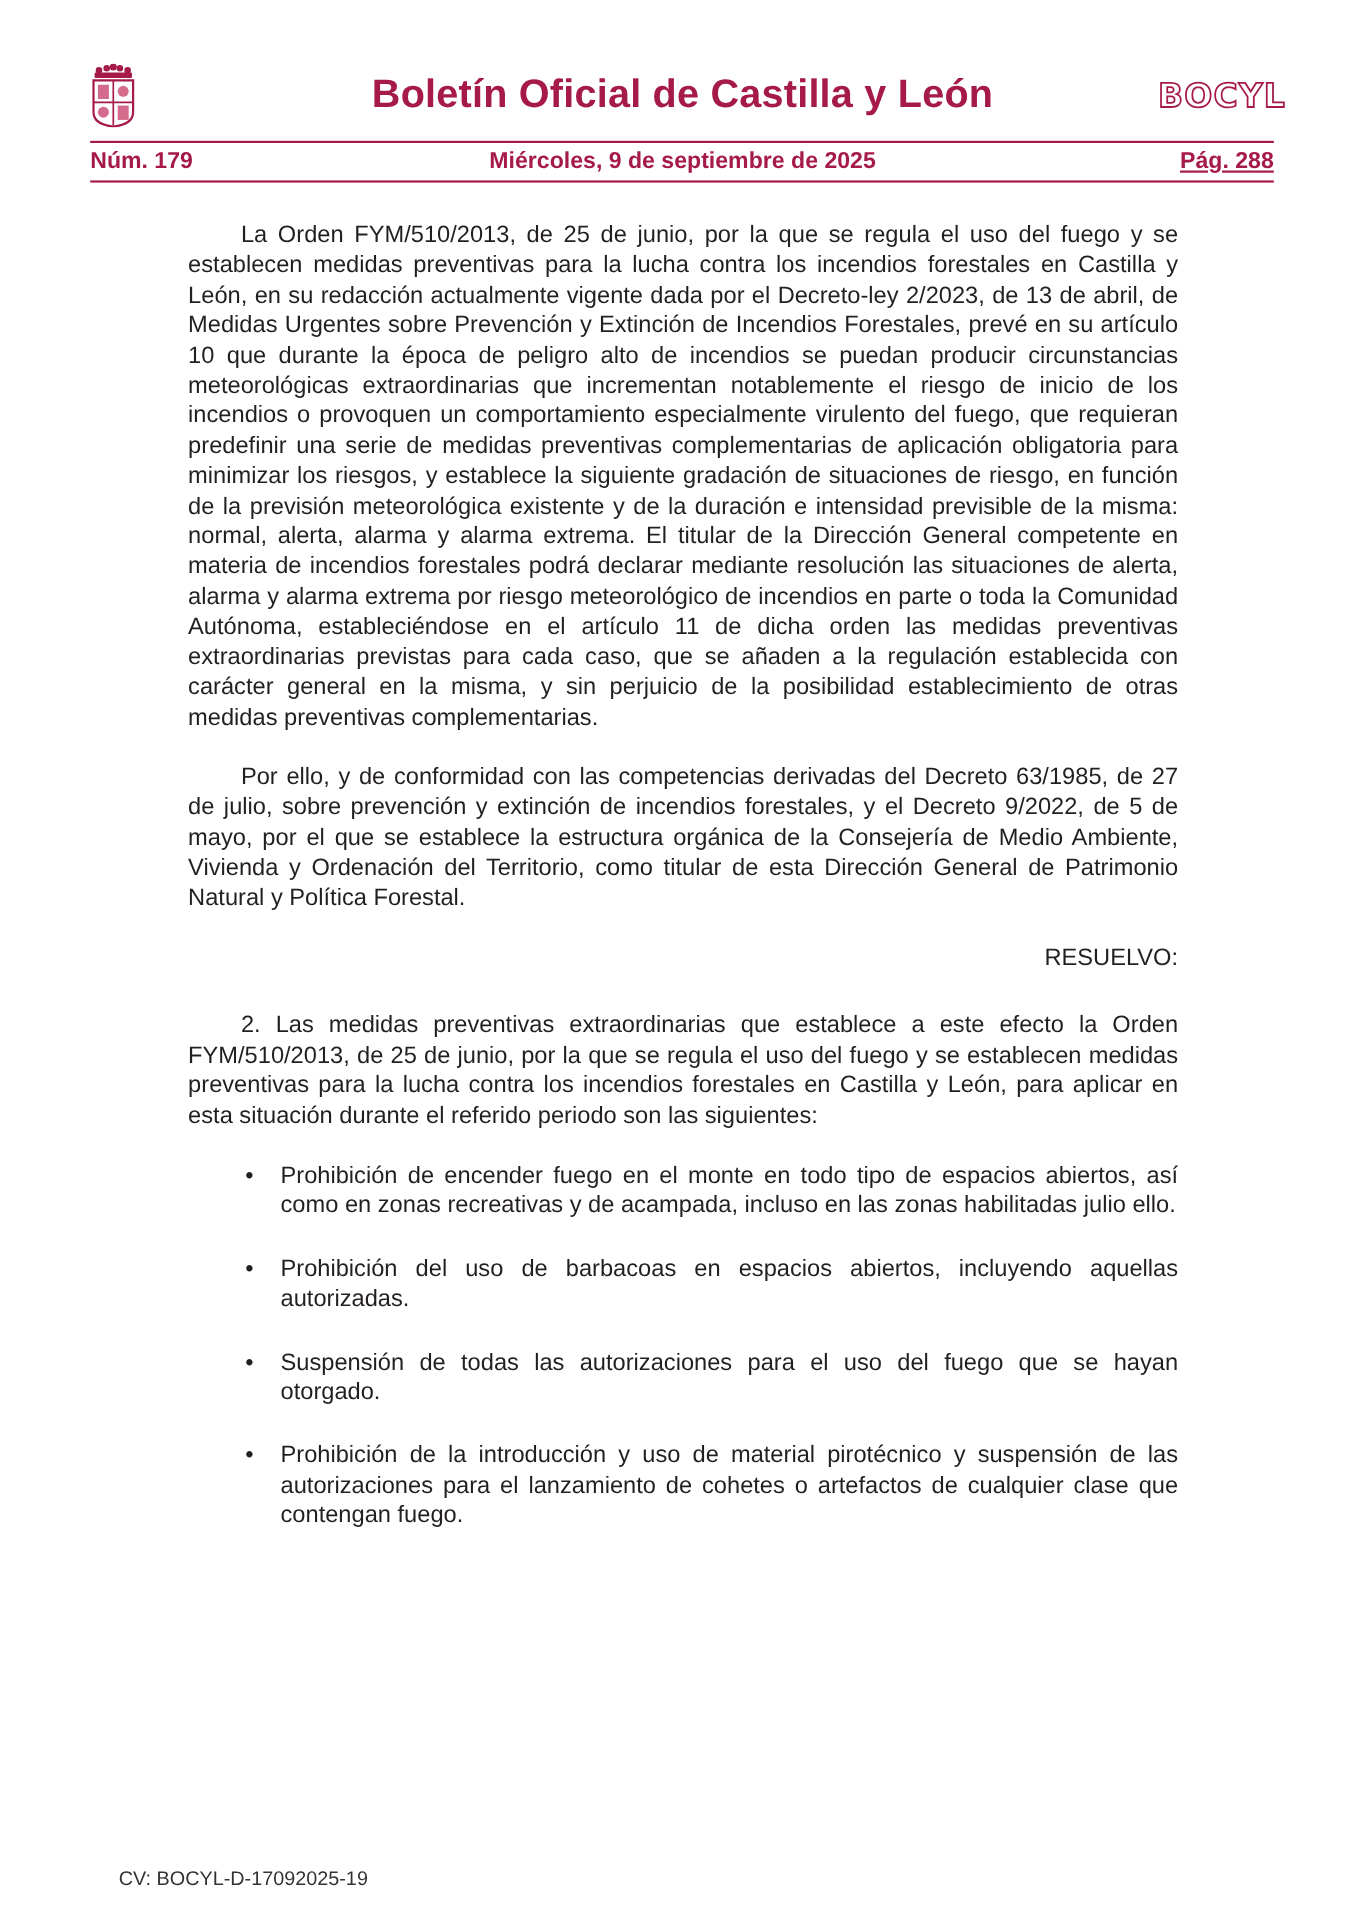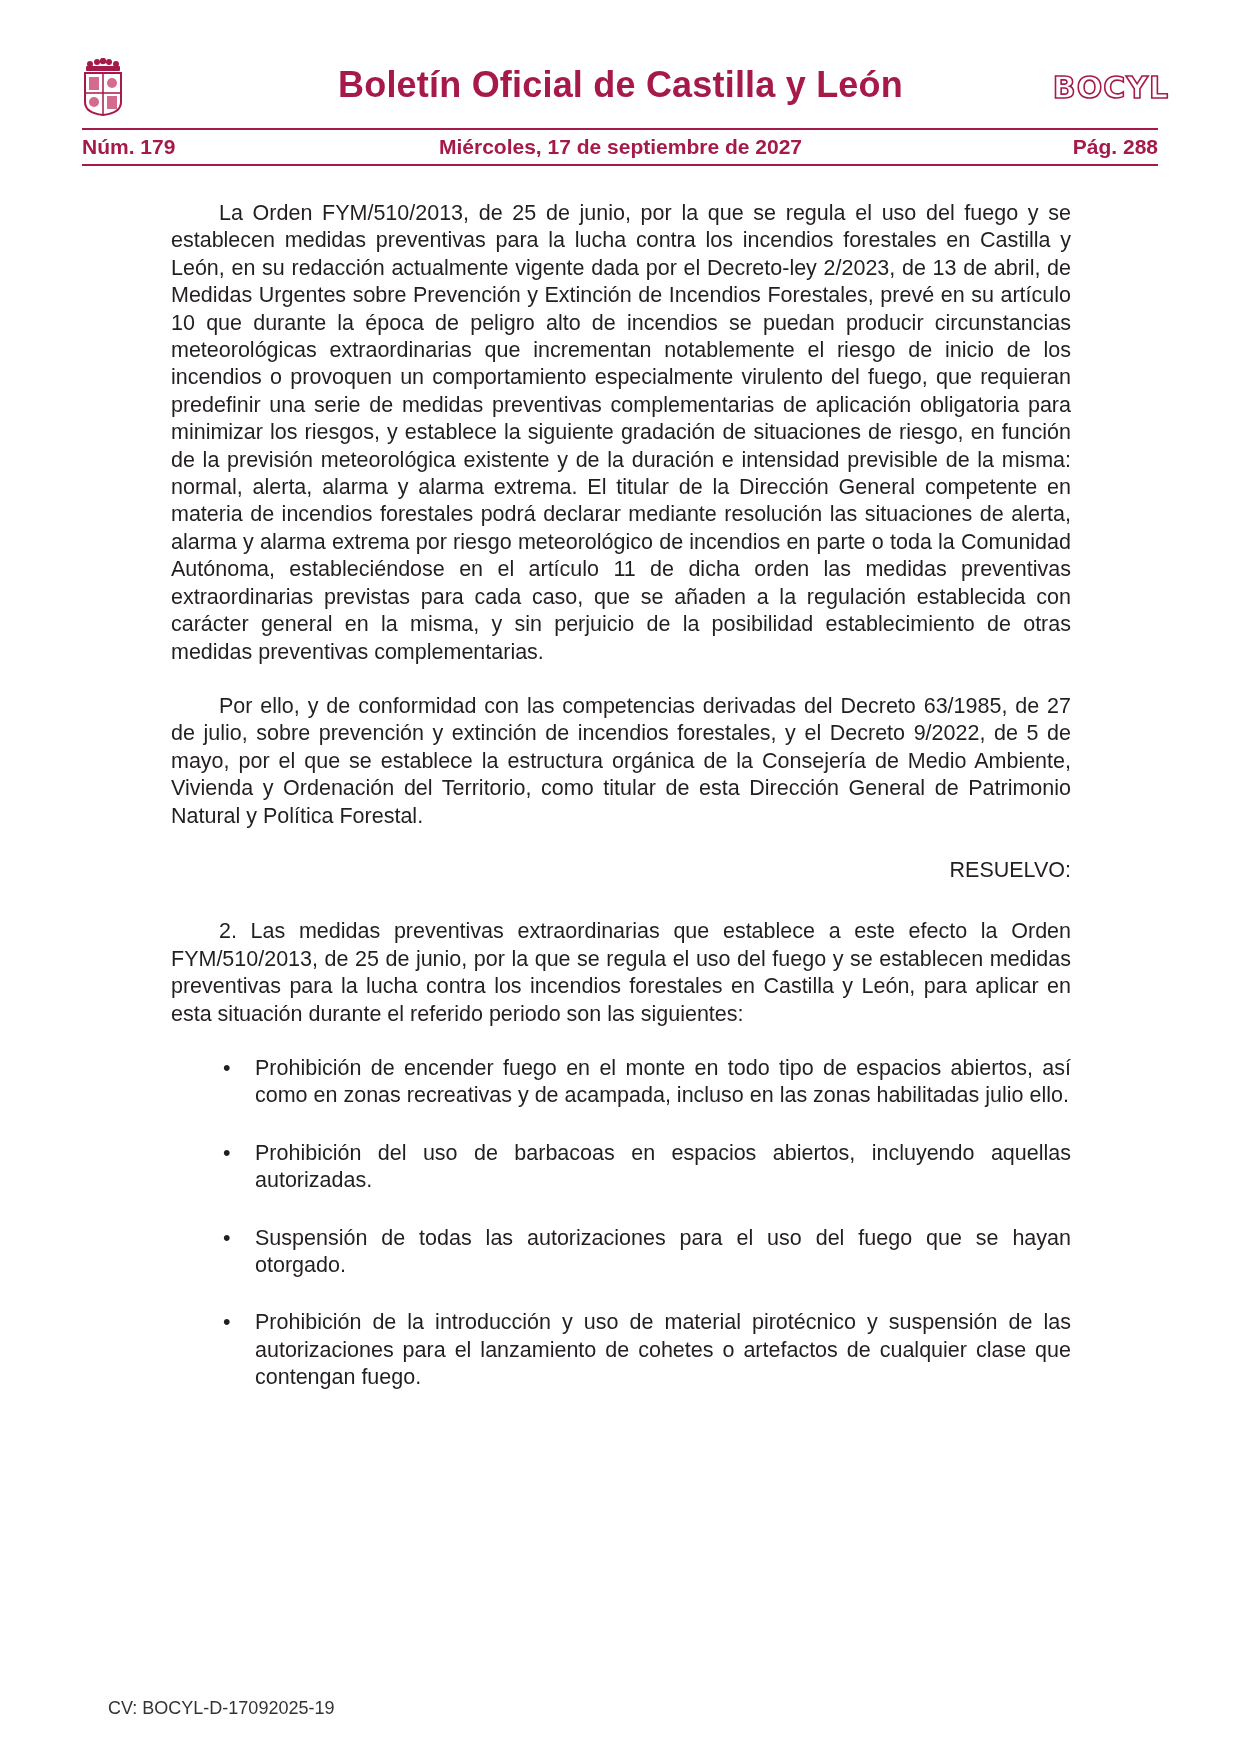--- a/index.html
+++ b/index.html
@@ -9,21 +9,21 @@
   
   .crest { position: absolute; left: 82px; top: 58px; width: 42px; height: 58px; }
   .title { position: absolute; left: 0; top: 64px; width: 1241px; text-align: center; font-weight: bold; font-size: 36px; color: #a6194b; letter-spacing: 0.2px; }
   .brand { position: absolute; right: 72px; top: 70px; font-weight: bold; font-size: 30px; letter-spacing: 1px; color: #ffffff; -webkit-text-stroke: 1.6px #a6194b; font-family: "DejaVu Sans", sans-serif; }
   .rule { position: absolute; left: 82px; width: 1076px; height: 2px; background: #a6194b; }
   .rule.top { top: 128px; }
   .rule.bottom { top: 164px; }
   .meta { position: absolute; top: 135px; font-weight: bold; font-size: 21px; color: #a6194b; text-align: center; }
   .meta.left { left: 82px; }
   .meta.center { left: 0; width: 1241px; text-align: center; }
-  .meta.right { right: 83px; }
+  .meta.right { right: 83px; text-decoration: underline; }
 
   
   .body { position: absolute; left: 171px; top: 200px; width: 900px; }
   .para { font-size: 21.5px; line-height: 27.4px; text-align: justify; margin: 0 0 27px 0; text-indent: 48px; transform-origin: left top; }
   .para.res { text-align: right; text-indent: 0; margin: 8px 0 34px 0; }
   ul.items { list-style: none; margin: 0; padding: 0; }
   ul.items li { position: relative; padding-left: 84px; font-size: 21.5px; line-height: 27.4px; text-align: justify; margin-bottom: 30px; }
   .bullet { position: absolute; left: 52px; top: 0; }
 
   .footer { position: absolute; left: 108px; top: 1698px; font-size: 18px; color: #333333; }
@@ -51,21 +51,21 @@
       <circle cx="30" cy="25" r="5"></circle>
       <circle cx="12" cy="44" r="5"></circle>
     </g>
   </svg>
 
   <div class="title">Boletín Oficial de Castilla y León</div>
   <div class="brand">BOCYL</div>
 
   <div class="rule top"></div>
   <div class="meta left">Núm. 179</div>
-  <div class="meta center">Miércoles, 17 de septiembre de 2027</div>
+  <div class="meta center">Miércoles, 9 de septiembre de 2025</div>
   <div class="meta right">Pág. 288</div>
   <div class="rule bottom"></div>
 
   <div class="body">
     <p class="para">La Orden FYM/510/2013, de 25 de junio, por la que se regula el uso del fuego y se establecen medidas preventivas para la lucha contra los incendios forestales en Castilla y León, en su redacción actualmente vigente dada por el Decreto-ley 2/2023, de 13 de abril, de Medidas Urgentes sobre Prevención y Extinción de Incendios Forestales, prevé en su artículo 10 que durante la época de peligro alto de incendios se puedan producir circunstancias meteorológicas extraordinarias que incrementan notablemente el riesgo de inicio de los incendios o provoquen un comportamiento especialmente virulento del fuego, que requieran predefinir una serie de medidas preventivas complementarias de aplicación obligatoria para minimizar los riesgos, y establece la siguiente gradación de situaciones de riesgo, en función de la previsión meteorológica existente y de la duración e intensidad previsible de la misma: normal, alerta, alarma y alarma extrema. El titular de la Dirección General competente en materia de incendios forestales podrá declarar mediante resolución las situaciones de alerta, alarma y alarma extrema por riesgo meteorológico de incendios en parte o toda la Comunidad Autónoma, estableciéndose en el artículo 11 de dicha orden las medidas preventivas extraordinarias previstas para cada caso, que se añaden a la regulación establecida con carácter general en la misma, y sin perjuicio de la posibilidad establecimiento de otras medidas preventivas complementarias.</p>
     <p class="para">Por ello, y de conformidad con las competencias derivadas del Decreto 63/1985, de 27 de julio, sobre prevención y extinción de incendios forestales, y el Decreto 9/2022, de 5 de mayo, por el que se establece la estructura orgánica de la Consejería de Medio Ambiente, Vivienda y Ordenación del Territorio, como titular de esta Dirección General de Patrimonio Natural y Política Forestal.</p>
     <p class="para res">RESUELVO:</p>
     <p class="para">2. Las medidas preventivas extraordinarias que establece a este efecto la Orden FYM/510/2013, de 25 de junio, por la que se regula el uso del fuego y se establecen medidas preventivas para la lucha contra los incendios forestales en Castilla y León, para aplicar en esta situación durante el referido periodo son las siguientes:</p>
 
     <ul class="items">

